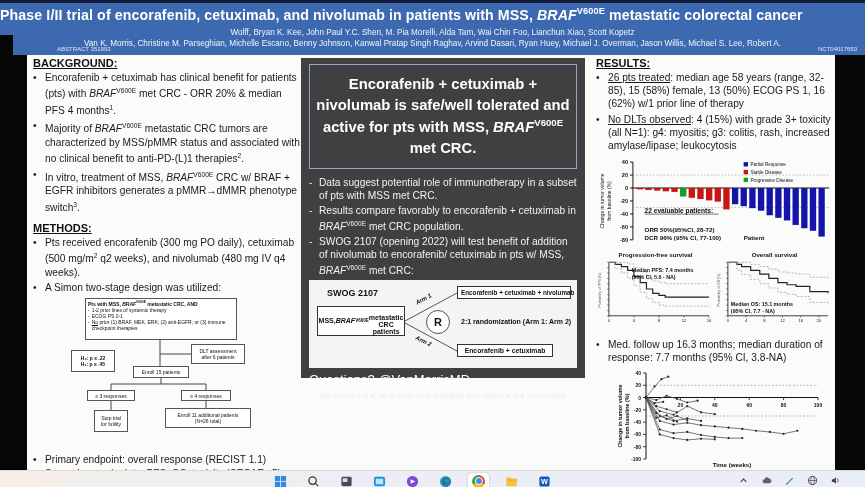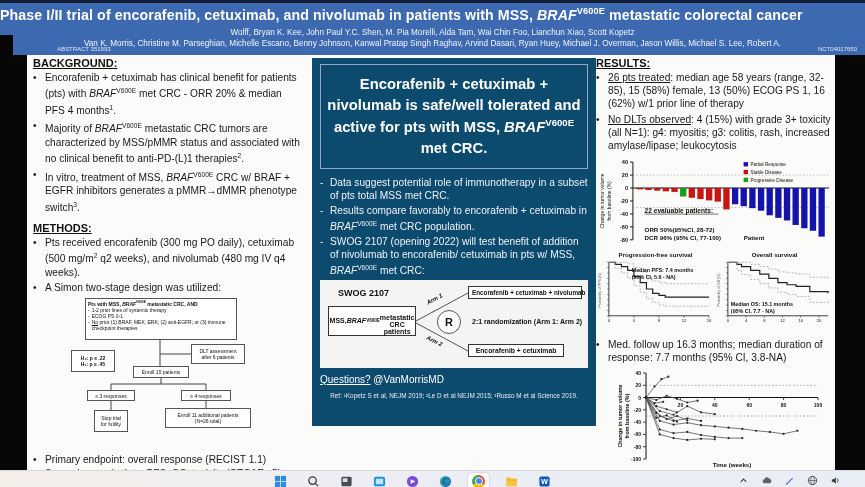--- a/index.html
+++ b/index.html
@@ -26,39 +26,39 @@
   .col-left{position:absolute;left:33px;top:2px;width:268px;}
   .col-right{position:absolute;left:596px;top:2px;width:237px;}
   .mt{margin-top:8px;}
   
   .flow{position:relative;width:222px;height:150px;margin:4px 0 0 38px;font-size:5px;color:#111;}
   .fbox{position:absolute;border:1px solid #555;background:#fff;box-sizing:border-box;padding:1px 2px;}
   .fc{text-align:center;display:flex;align-items:center;justify-content:center;}
   .flow-lines{position:absolute;left:0;top:0;}
   .elig-items div{display:flex;gap:2px;}
   
-  .col-mid{position:absolute;left:312px;top:3px;width:284px;height:368px;background:#0c4a6e;box-sizing:border-box;padding:6px 8px;}
+  .col-mid{position:absolute;left:301px;top:3px;width:284px;height:320px;background:#404040;box-sizing:border-box;padding:6px 8px;}
   .statement{border:1px solid #93a7c9;color:#fff;font-weight:bold;font-size:14.8px;line-height:1.42;text-align:center;padding:9px 4px;}
   .dash{display:flex;gap:5px;color:#eef2f8;font-size:10.2px;line-height:13px;margin:2px 0;}
   .dash .m{width:5px;flex:none;}
   .dash-group{margin-top:7px;}
   .swog{position:relative;background:#f4f4f2;margin-top:1px;height:88px;color:#111;padding-left:36px;}
   .swog-title{position:absolute;left:18px;top:8px;font-weight:bold;font-size:9px;}
   .sbox{position:absolute;border:1px solid #333;background:#fff;box-sizing:border-box;font-weight:bold;text-align:center;padding:2px 3px;}
   .arm-label{position:absolute;font-size:6px;font-weight:bold;font-style:italic;}
   .rand-note{position:absolute;font-weight:bold;font-size:7px;}
   .rcirc{position:absolute;width:22px;height:22px;border:1.5px solid #555;border-radius:50%;background:#fff;display:flex;align-items:center;justify-content:center;font-weight:bold;font-size:11px;}
   .mid-bottom{display:flex;gap:7px;margin-top:6px;align-items:flex-start;}
   .mda-logo{background:#fff;width:110px;box-sizing:border-box;padding:5px 4px 4px 4px;text-align:center;color:#111;flex:none;}
   .mda-univ{font-size:4.4px;letter-spacing:.5px;font-weight:bold;}
   .mda-name{font-family:"Liberation Serif",serif;font-size:14px;line-height:15px;}
   .mda-name2{font-family:"Liberation Serif",serif;font-size:14px;line-height:15px;}
   .strike{text-decoration-line:line-through;text-decoration-color:#c8102e;text-decoration-thickness:2px;}
   .mda-tag{font-family:"Liberation Serif",serif;font-style:italic;font-size:4.8px;text-align:left;margin-top:4px;}
-  .qa{color:#fff;font-size:10px;line-height:12.6px;}
+  .qa{color:#fff;font-size:13px;line-height:12.6px;}
   .refline{color:#e8ecf4;font-size:6.4px;margin-top:6px;text-align:center;}
   u{text-underline-offset:1px;}
   
   svg text{font-family:"Liberation Sans",sans-serif;}
   .km-row{display:flex;gap:2px;margin-top:2px;}
   
   .taskbar{position:absolute;left:0;top:470px;width:865px;height:17px;background:linear-gradient(90deg,#f5efe9 0%,#edeef4 40%,#e9edf5 100%);border-top:1px solid #d9d9dc;}
   .tb-center{position:absolute;left:270px;top:2px;display:flex;gap:12px;}
   .tb-icon{width:21px;height:16px;display:flex;align-items:center;justify-content:center;}
   .tb-icon svg{width:13px;height:13px;}
@@ -156,21 +156,21 @@
           <span class="m">•</span>
           <span>Primary endpoint: overall response (RECIST 1.1)<br>Secondary endpoints: PFS, OS, toxicity (CTCAE v5)</span>
         </div>
     </div>
 
     <div class="col-mid">
       <div class="statement">Encorafenib + cetuximab + nivolumab is safe/well tolerated and active for pts with MSS, <em>BRAF</em><sup>V600E</sup> met CRC.</div>
       <div class="dash-group">
         <div class="dash">
             <span class="m">-</span>
-            <span>Data suggest potential role of immunotherapy in a subset of pts total MSS met CRC.</span>
+            <span>Data suggest potential role of immunotherapy in a subset of pts with MSS met CRC.</span>
           </div>
         <div class="dash">
             <span class="m">-</span>
             <span>Results compare favorably to encorafenib + cetuximab in <em>BRAF</em><sup>V600E</sup> met CRC population.</span>
           </div>
         <div class="dash">
             <span class="m">-</span>
             <span>SWOG 2107 (opening 2022) will test benefit of addition of nivolumab to encorafenib/ cetuximab in pts w/ MSS, <em>BRAF</em><sup>V600E</sup> met CRC:</span>
           </div>
       </div>

